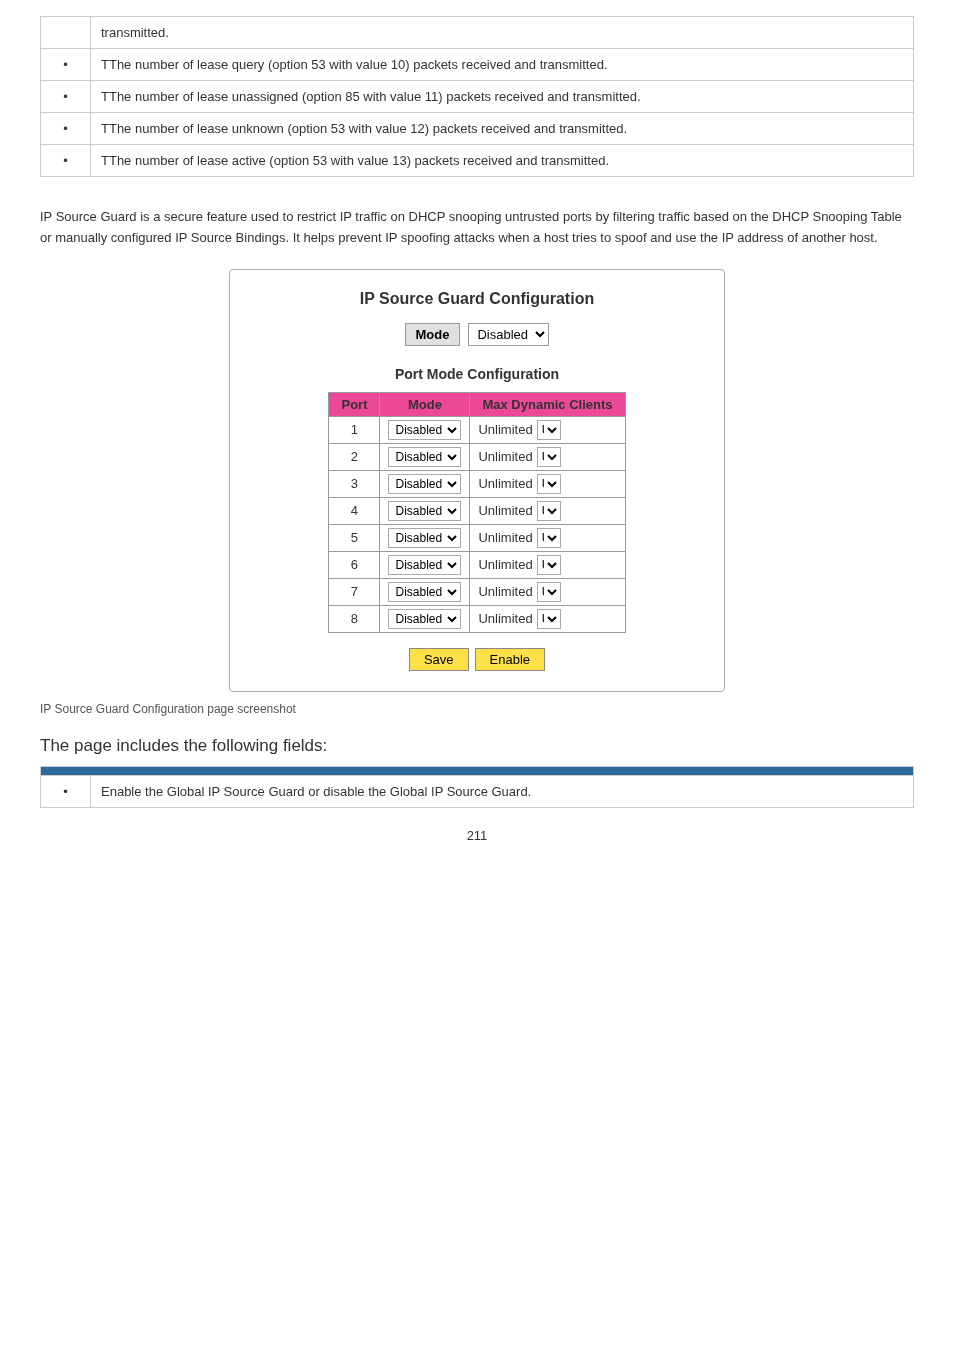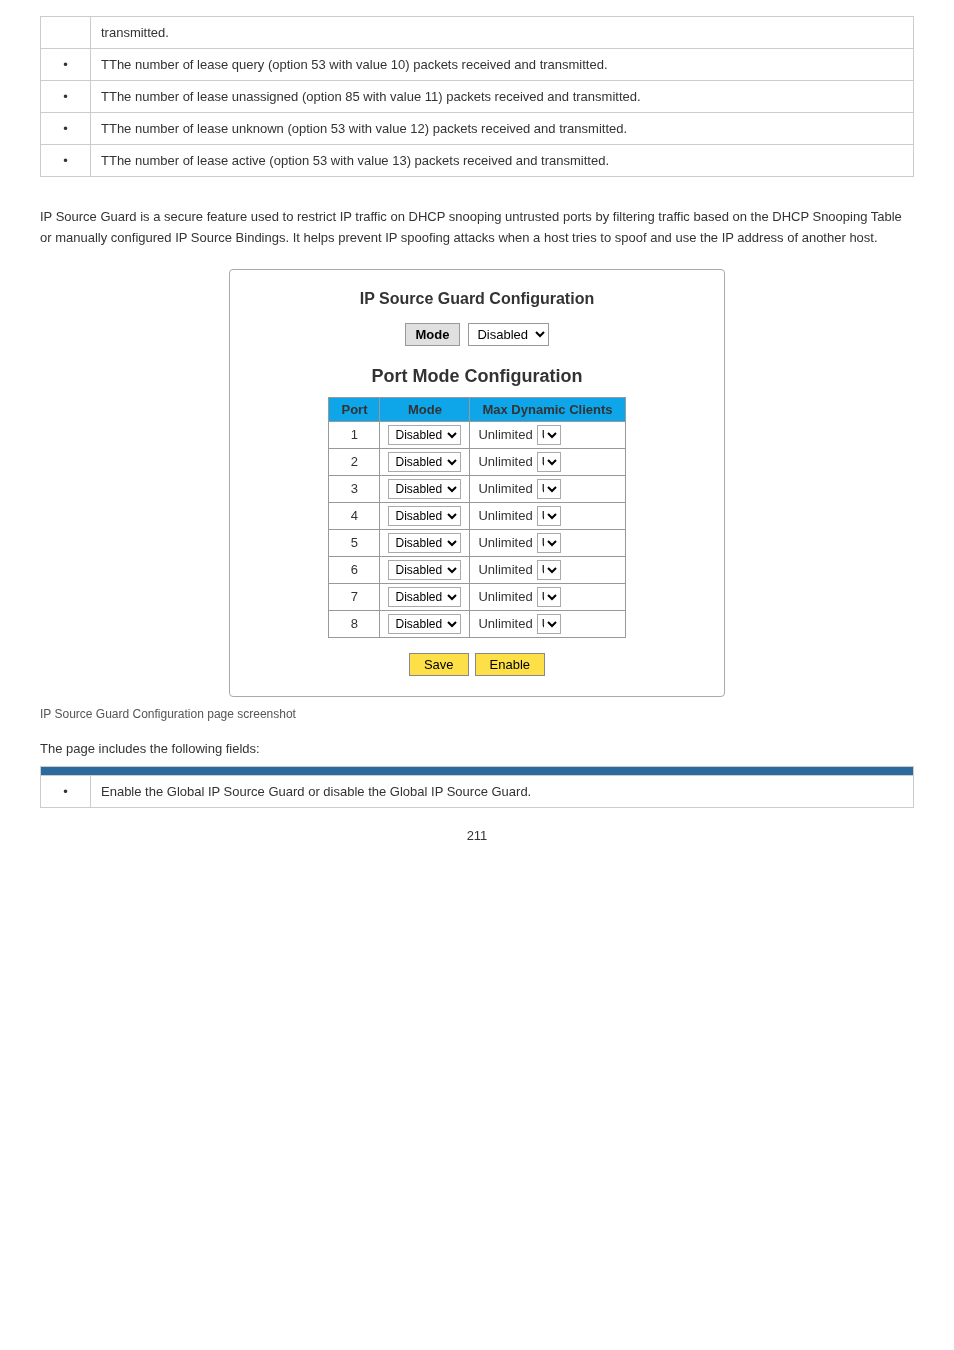--- a/index.html
+++ b/index.html
@@ -76,32 +76,32 @@
       font-weight: bold;
     }
     .mode-select {
       border: 1px solid #999;
       padding: 2px 4px;
       font-size: 13px;
       background: #fff;
     }
 
     .port-mode-title {
-      font-size: 18px;
+      font-size: 14px;
       font-weight: bold;
       margin-bottom: 10px;
     }
 
     .port-table {
       border-collapse: collapse;
       margin: 0 auto;
       width: auto;
     }
     .port-table th {
-      background: #0ea5e9;
+      background: #ec4899;
       border: 1px solid #999;
       padding: 4px 12px;
       font-size: 13px;
       font-weight: bold;
       text-align: center;
     }
     .port-table td {
       border: 1px solid #999;
       padding: 3px 8px;
       font-size: 13px;
@@ -130,21 +130,21 @@
 
     .caption-text {
       font-size: 12px;
       color: #555;
       margin-bottom: 20px;
       margin-top: 6px;
     }
 
     
     .bottom-text {
-      font-size: 13px;
+      font-size: 17px;
       margin-bottom: 10px;
     }
 
     .bottom-table {
       width: 100%;
       border-collapse: collapse;
       margin-bottom: 10px;
     }
     .bottom-table td {
       border: 1px solid #ccc;

